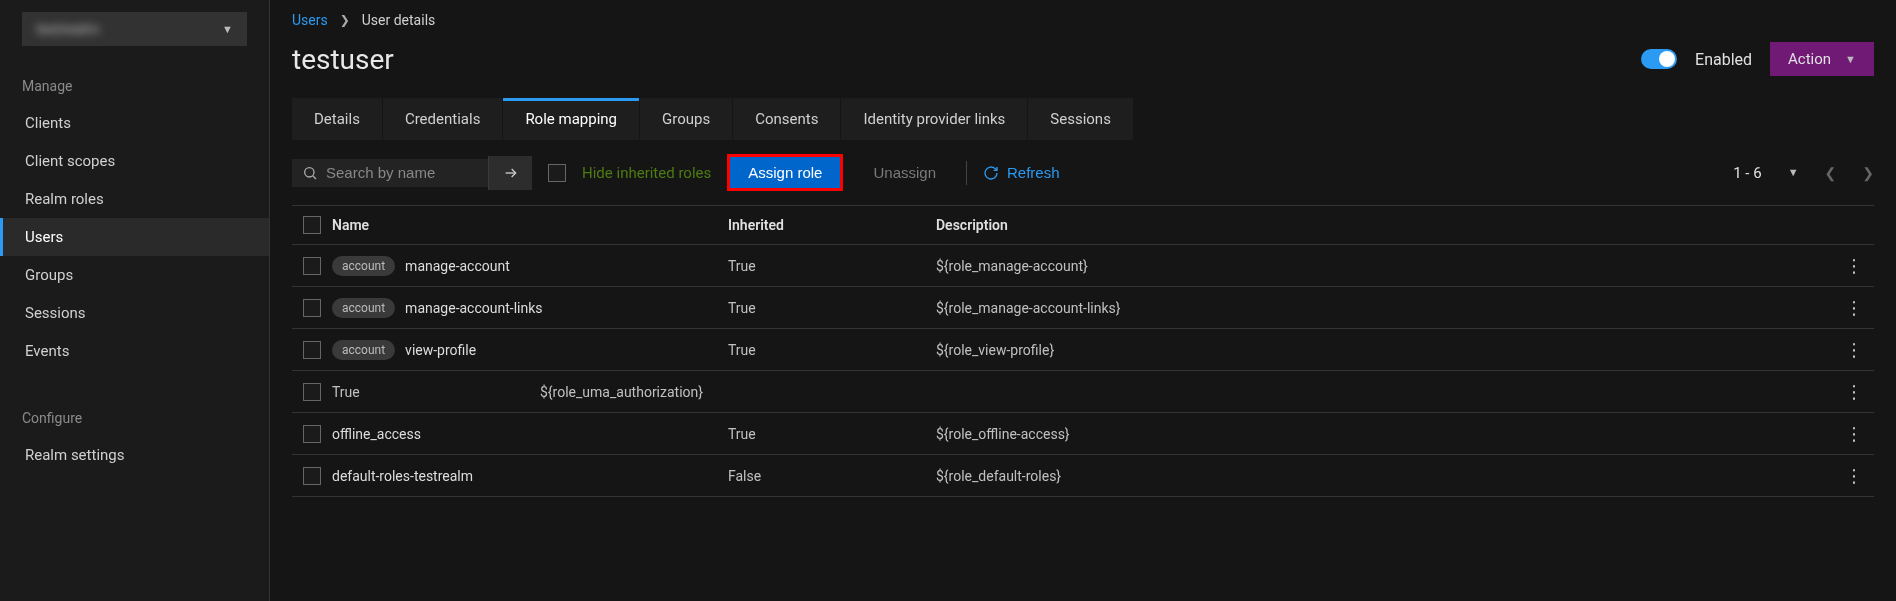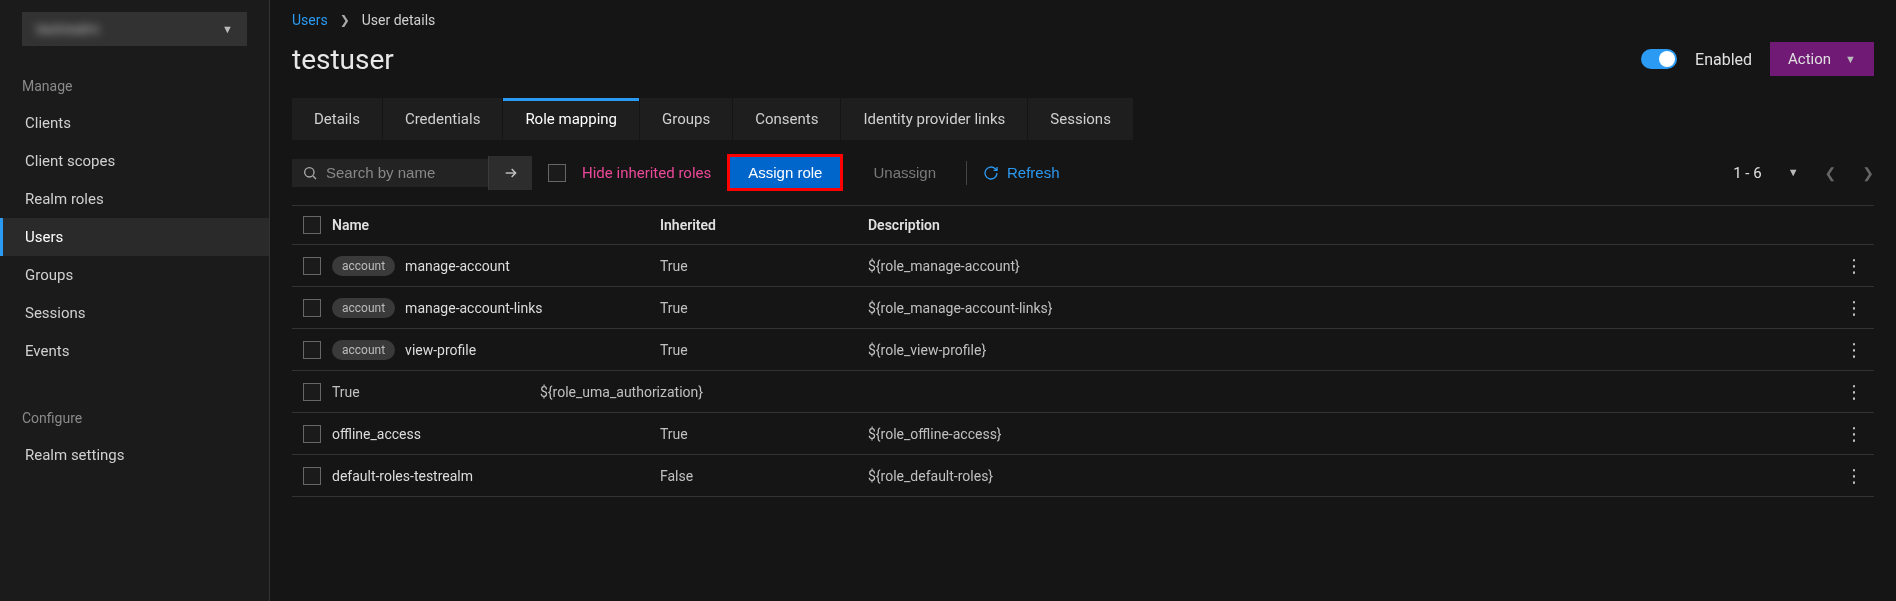--- a/index.html
+++ b/index.html
@@ -167,21 +167,21 @@
   cursor: pointer;
 }
 .checkbox {
   width: 18px;
   height: 18px;
   border: 1px solid #666;
   background: #1b1b1b;
   cursor: pointer;
   flex-shrink: 0;
 }
-.hide-label { color: #ec4899; font-size: 15px; }
+.hide-label { color: #4d7c0f; font-size: 15px; }
 .assign-btn {
   background: #0066cc;
   color: #fff;
   padding: 7px 18px;
   cursor: pointer;
   border: 3px solid #ff0000;
   font-size: 15px;
 }
 .unassign-btn {
   color: #7a7a7a;
@@ -220,21 +220,21 @@
   border-top: 1px solid #333;
 }
 .trow {
   display: flex;
   align-items: center;
   padding: 10px 0;
   border-bottom: 1px solid #333;
 }
 .trow.header { font-weight: 600; color: #e0e0e0; }
 .cell-cb { width: 40px; display: flex; justify-content: center; }
-.cell-name { width: 328px; display: flex; align-items: center; gap: 10px; }
+.cell-name { width: 396px; display: flex; align-items: center; gap: 10px; }
 .cell-inh { width: 208px; }
 .cell-desc { flex: 1; }
 .cell-kebab { width: 40px; display: flex; justify-content: center; cursor: pointer; }
 .chip {
   background: #3a3a3a;
   color: #bbb;
   font-size: 12px;
   padding: 3px 10px;
   border-radius: 10px;
 }

